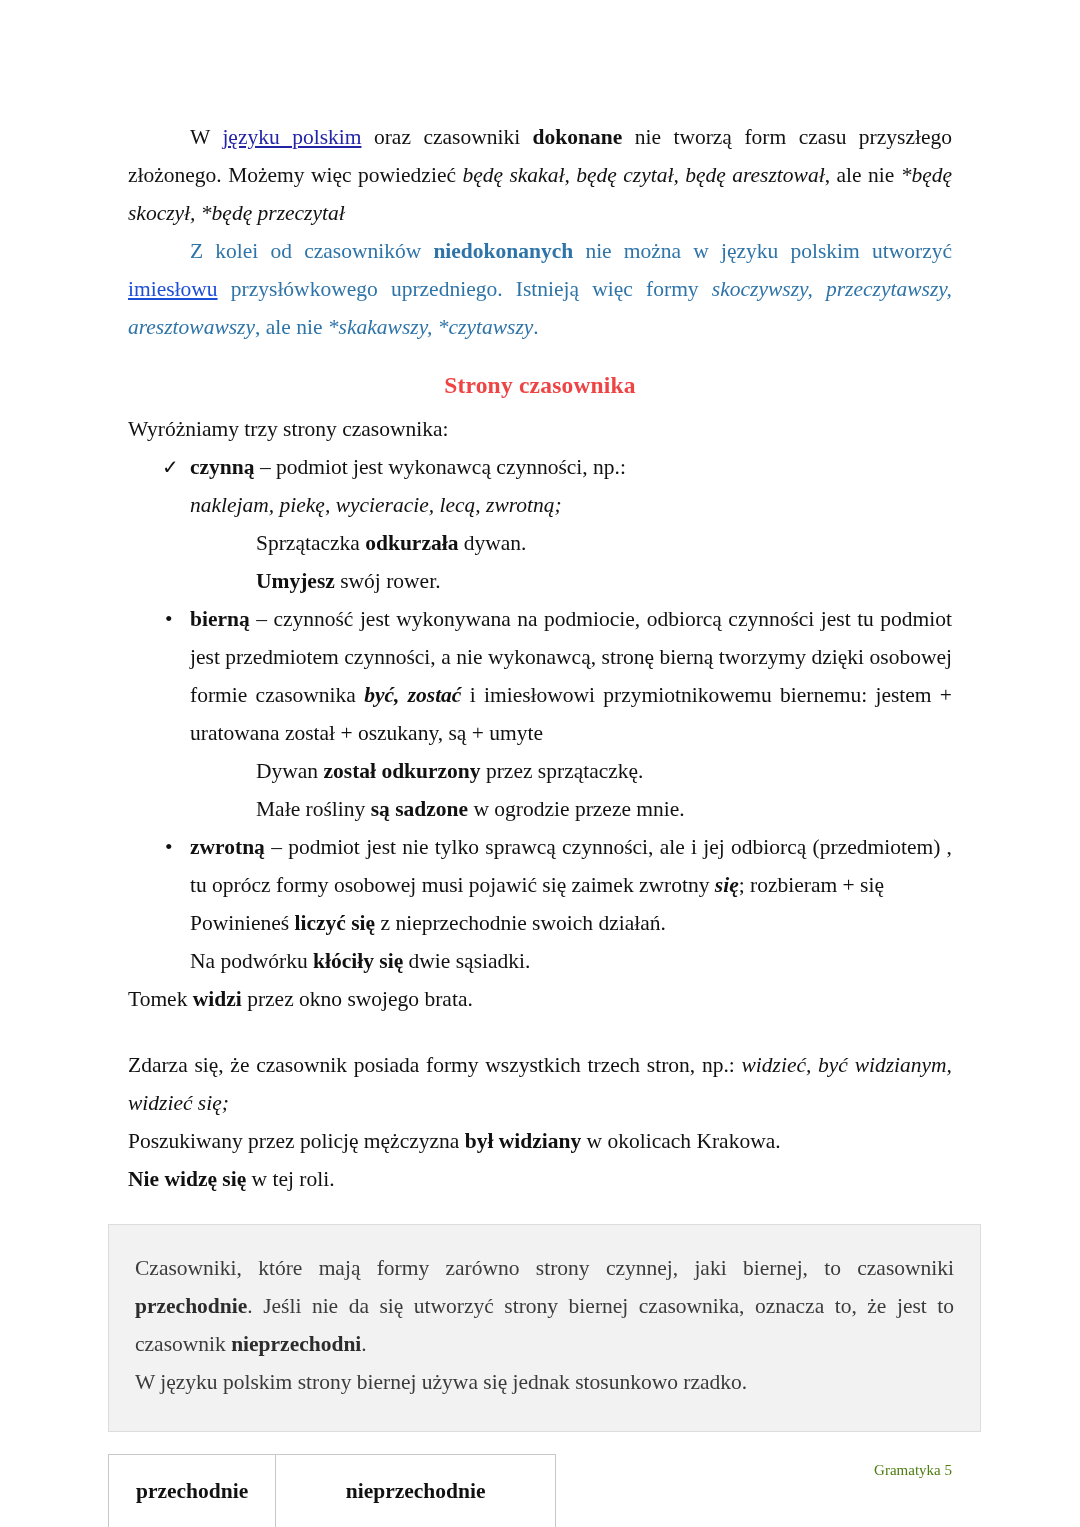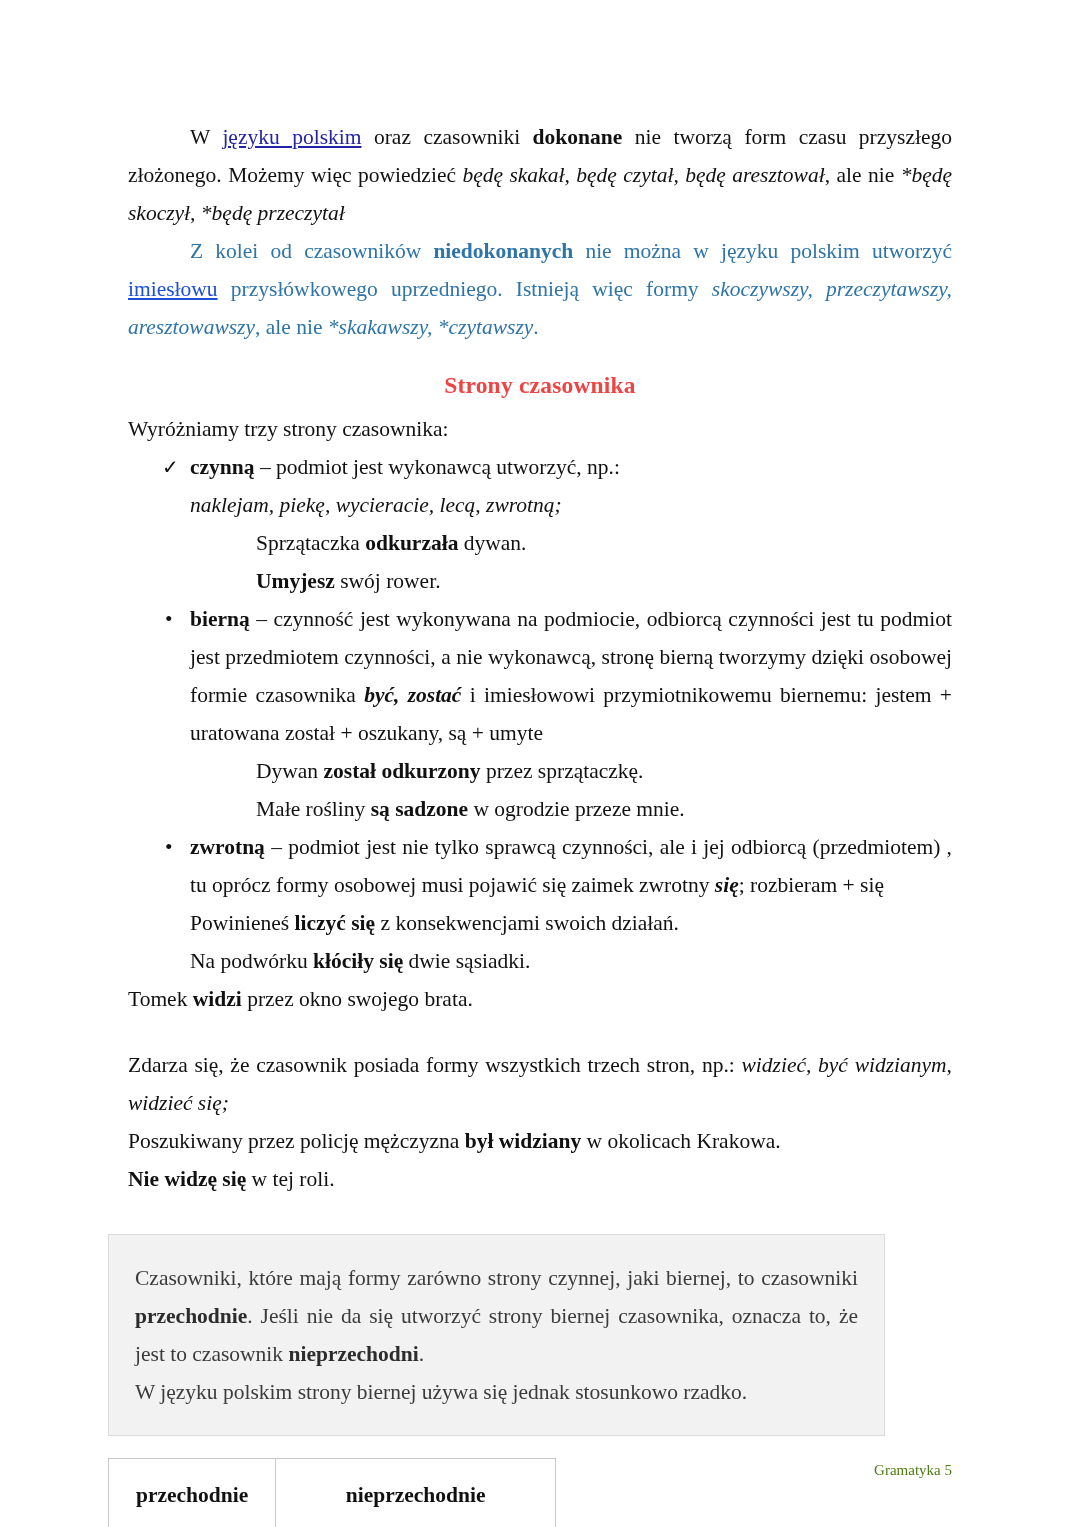--- a/index.html
+++ b/index.html
@@ -91,27 +91,27 @@
     position: absolute;
     left: 37px;
     top: 0;
   }
   .bullet-block p { margin: 0; }
   .ex1 { padding-left: 62px; }
   .ex2 { padding-left: 128px; }
 
   
   .callout {
-    margin-top: 36px;
+    margin-top: 26px;
     margin-left: -20px;
-    width: 777px;
+    width: 873px;
     box-sizing: border-box;
     background: #f2f2f2;
     border: 1px solid #dcdcdc;
-    padding: 24px 26px 24px 26px;
+    padding: 24px 26px 30px 26px;
     color: #3b3b3b;
   }
   .callout .para { text-align: justify; color: #3b3b3b; }
   .callout .bold { color: #2c2c2c; }
 
   
   .tbl-wrap { margin-top: 22px; margin-left: -20px; }
   table.grid {
     border-collapse: collapse;
     width: 448px;
@@ -149,38 +149,38 @@
 
   <p class="para indent"><span>W </span><span class="link">języku polskim</span><span> oraz czasowniki </span><span class="bold">dokonane</span><span> nie tworzą form czasu przyszłego złożonego. Możemy więc powiedzieć </span><span class="ital">będę skakał, będę czytał, będę aresztował</span><span>, ale nie </span><span class="ital">*będę skoczył, *będę przeczytał</span></p>
 
   <p class="para indent blue"><span>Z kolei od czasowników </span><span class="bold">niedokonanych</span><span> nie można w języku polskim utworzyć </span><span class="ulink">imiesłowu</span><span> przysłówkowego uprzedniego. Istnieją więc formy </span><span class="ital">skoczywszy, przeczytawszy, aresztowawszy</span><span>, ale nie </span><span class="ital">*skakawszy, *czytawszy</span><span>.</span></p>
 
   <h2 class="section-heading">Strony czasownika</h2>
 
   <p class="para lead">Wyróżniamy trzy strony czasownika:</p>
 
   <div class="bullet-row">
-    <span class="marker">✓</span><span class="bold">czynną</span><span> – podmiot jest wykonawcą utworzyć, np.:</span>
+    <span class="marker">✓</span><span class="bold">czynną</span><span> – podmiot jest wykonawcą czynności, np.:</span>
   </div>
   <p class="para ex1 ital">naklejam, piekę, wycieracie, lecą, zwrotną;</p>
   <p class="para ex2"><span>Sprzątaczka </span><span class="bold">odkurzała</span><span> dywan.</span></p>
   <p class="para ex2"><span></span><span class="bold">Umyjesz</span><span> swój rower.</span></p>
 
   <div class="bullet-block">
     <span class="marker dot">•</span>
     <p class="para"><span class="bold">bierną</span><span> – czynność jest wykonywana na podmiocie, odbiorcą czynności jest tu podmiot jest przedmiotem czynności, a nie wykonawcą, stronę bierną tworzymy dzięki osobowej formie czasownika </span><span class="bi">być, zostać</span><span> i imiesłowowi przymiotnikowemu biernemu: jestem + uratowana został + oszukany, są + umyte</span></p>
   </div>
   <p class="para ex2"><span>Dywan </span><span class="bold">został odkurzony</span><span> przez sprzątaczkę.</span></p>
   <p class="para ex2"><span>Małe rośliny </span><span class="bold">są sadzone</span><span> w ogrodzie przeze mnie.</span></p>
 
   <div class="bullet-block">
     <span class="marker dot">•</span>
     <p class="para"><span class="bold">zwrotną</span><span> – podmiot jest nie tylko sprawcą czynności, ale i jej odbiorcą (przedmiotem) , tu oprócz formy osobowej musi pojawić się zaimek zwrotny </span><span class="bi">się</span><span>; rozbieram + się</span></p>
   </div>
-  <p class="para ex1"><span>Powinieneś </span><span class="bold">liczyć się</span><span> z konsekwencjami swoich działań.</span></p>
+  <p class="para ex1"><span>Powinieneś </span><span class="bold">liczyć się</span><span> z nieprzechodnie swoich działań.</span></p>
   <p class="para ex1"><span>Na podwórku </span><span class="bold">kłóciły się</span><span> dwie sąsiadki.</span></p>
 
   <p class="para"><span>Tomek </span><span class="bold">widzi</span><span> przez okno swojego brata.</span></p>
   <p class="para" style="margin-top:28px;"><span>Zdarza się, że czasownik posiada formy wszystkich trzech stron, np.: </span><span class="ital">widzieć, być widzianym, widzieć się;</span></p>
   <p class="para"><span>Poszukiwany przez policję mężczyzna </span><span class="bold">był widziany</span><span> w okolicach Krakowa.</span></p>
   <p class="para"><span></span><span class="bold">Nie widzę się</span><span> w tej roli.</span></p>
 
   <div class="callout">
     <p class="para"><span>Czasowniki, które mają formy zarówno strony czynnej, jaki biernej, to czasowniki </span><span class="bold">przechodnie</span><span>. Jeśli nie da się utworzyć strony biernej czasownika, oznacza to, że jest to czasownik </span><span class="bold">nieprzechodni</span><span>.</span></p>
     <p class="para">W języku polskim strony biernej używa się jednak stosunkowo rzadko.</p>

